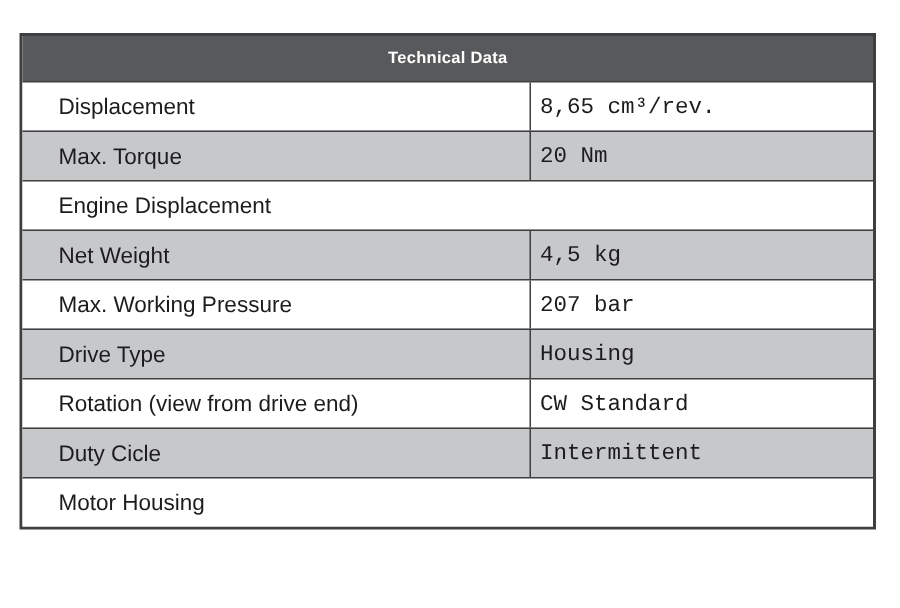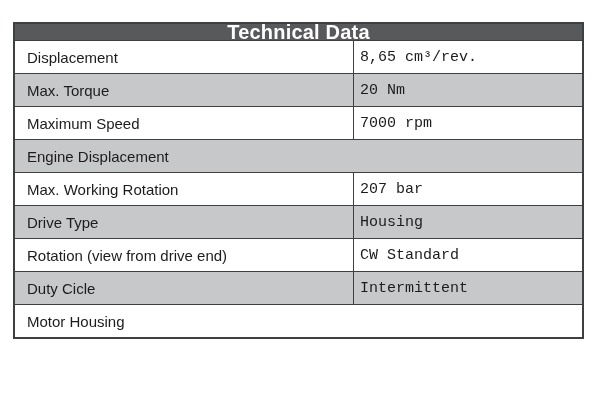--- a/index.html
+++ b/index.html
@@ -17,28 +17,28 @@
   .spec-table {
     position: absolute;
     left: 13px;
     top: 22px;
     width: 571px;
     box-sizing: border-box;
     border: 2px solid var(--border-color, #3e3f41);
     background: #ffffff;
   }
   .table-header {
-    height: 16px;
+    height: 30px;
     background: var(--header-bg, #58595b);
     color: var(--header-text, #ffffff);
     display: flex;
     align-items: center;
     justify-content: center;
     font-weight: bold;
-    font-size: 20px;
+    font-size: 11px;
     letter-spacing: 0.2px;
   }
   .rows .row {
     display: grid;
     grid-template-columns: 338px 1fr;
     height: 33px;
     box-sizing: border-box;
     border-top: 1px solid var(--border-color, #3e3f41);
     background: var(--row-bg, #ffffff);
     font-size: 15px;
@@ -48,21 +48,21 @@
     background: var(--row-alt-bg, #c7c8ca);
   }
   .cell {
     display: flex;
     align-items: center;
     box-sizing: border-box;
     white-space: nowrap;
     overflow: hidden;
   }
   .cell.label {
-    padding-left: 12px;
+    padding-left: 24px;
   }
   .cell.value {
     border-left: 1px solid var(--border-color, #3e3f41);
     padding-left: 6px;
     font-family: Liberation Mono, monospace;
   }
 </style>
 </head>
 <body style="--header-bg: #58595b; --header-text: #ffffff; --row-bg: #ffffff; --row-alt-bg: #c7c8ca; --border-color: #3e3f41; --text-color: #1c1c1e;">
 
@@ -71,28 +71,28 @@
   <div class="rows">
     <div class="row">
       <div class="cell label">Displacement</div>
       <div class="cell value">8,65 cm³/rev.</div>
     </div>
     <div class="row">
       <div class="cell label">Max. Torque</div>
       <div class="cell value">20 Nm</div>
     </div>
     <div class="row">
-      <div class="cell label">Maximum Speed</div>
-      <div class="cell value">7000 rpm</div>
-    </div>
-    <div class="row">
       <div class="cell label">Engine Displacement</div>
     </div>
     <div class="row">
-      <div class="cell label">Max. Working Rotation</div>
+      <div class="cell label">Net Weight</div>
+      <div class="cell value">4,5 kg</div>
+    </div>
+    <div class="row">
+      <div class="cell label">Max. Working Pressure</div>
       <div class="cell value">207 bar</div>
     </div>
     <div class="row">
       <div class="cell label">Drive Type</div>
       <div class="cell value">Housing</div>
     </div>
     <div class="row">
       <div class="cell label">Rotation (view from drive end)</div>
       <div class="cell value">CW Standard</div>
     </div>

